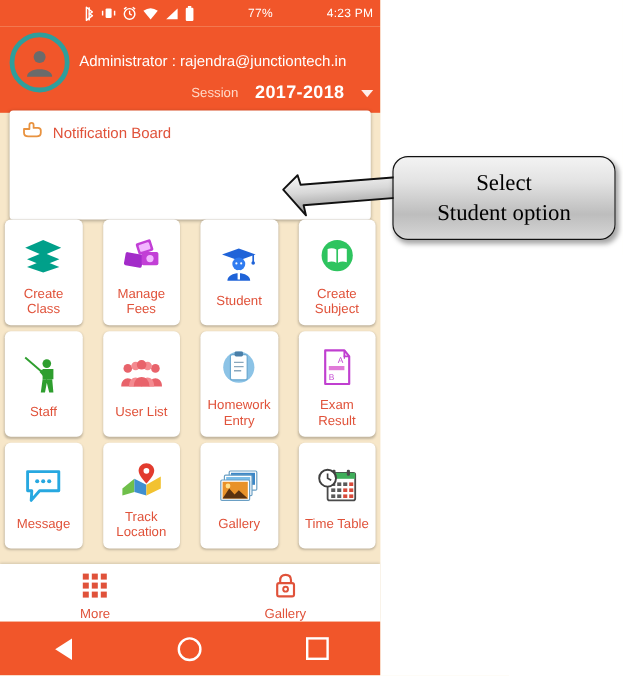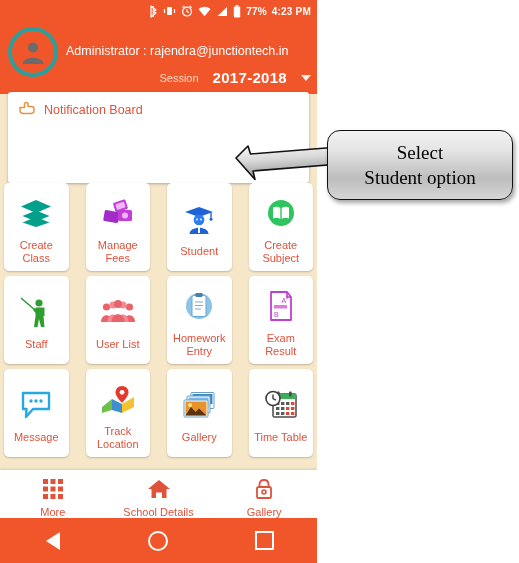--- a/index.html
+++ b/index.html
@@ -40,23 +40,24 @@
   }
   .statusbar .sb-icon {
     display: inline-flex;
     align-items: center;
     justify-content: center;
     color: #ffffff;
   }
   .sb-text {
     color: #ffffff;
     font-size: 10px;
-    font-weight: bold;
+    font-weight: normal;
     letter-spacing: 0.2px;
     white-space: nowrap;
+    margin-left: 40px;
   }
 
   
   .appbar {
     background: #f1562a;
     height: 72px;
     position: relative;
     box-sizing: border-box;
   }
   .avatar-wrap {
@@ -545,29 +546,20 @@
               <rect x="16" y="8.5" width="5" height="5"></rect>
             <rect x="1" y="16" width="5" height="5"></rect>
               <rect x="8.5" y="16" width="5" height="5"></rect>
               <rect x="16" y="16" width="5" height="5"></rect>
           </g>
         </svg>
       </span>
       <span class="bottom-label">More</span>
     </div>
 
-    <div class="bottom-item">
-      <span>
-        <svg width="24" height="22" viewBox="0 0 24 22">
-          <path d="M12 2 L23 11 L19.5 11 L19.5 20 L4.5 20 L4.5 11 L1 11 Z" fill="#e0523a"></path>
-          <path d="M9 20 L9 14.5 L15 14.5 L15 20 Z" fill="#ffffff"></path>
-        </svg>
-      </span>
-      <span class="bottom-label">School Details</span>
-    </div>
 
     <div class="bottom-item">
       <span>
         <svg width="20" height="22" viewBox="0 0 20 22">
           <path d="M5.5 9 L5.5 6.5 Q5.5 2 10 2 Q14.5 2 14.5 6.5 L14.5 9" fill="none" stroke="#e0523a" stroke-width="1.8"></path>
           <rect x="3" y="9" width="14" height="11" rx="1.6" fill="none" stroke="#e0523a" stroke-width="1.8"></rect>
           <circle cx="10" cy="14" r="2" fill="none" stroke="#e0523a" stroke-width="1.6"></circle>
         </svg>
       </span>
       <span class="bottom-label">Gallery</span>

